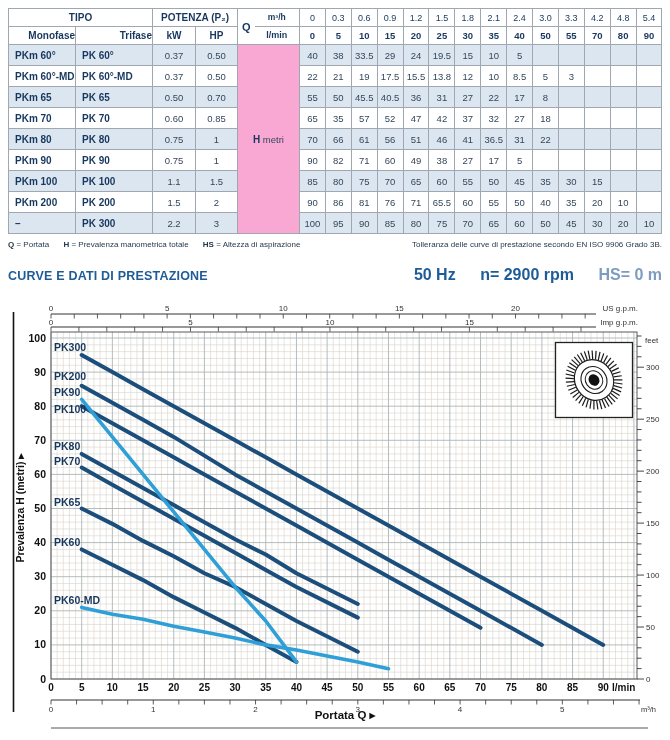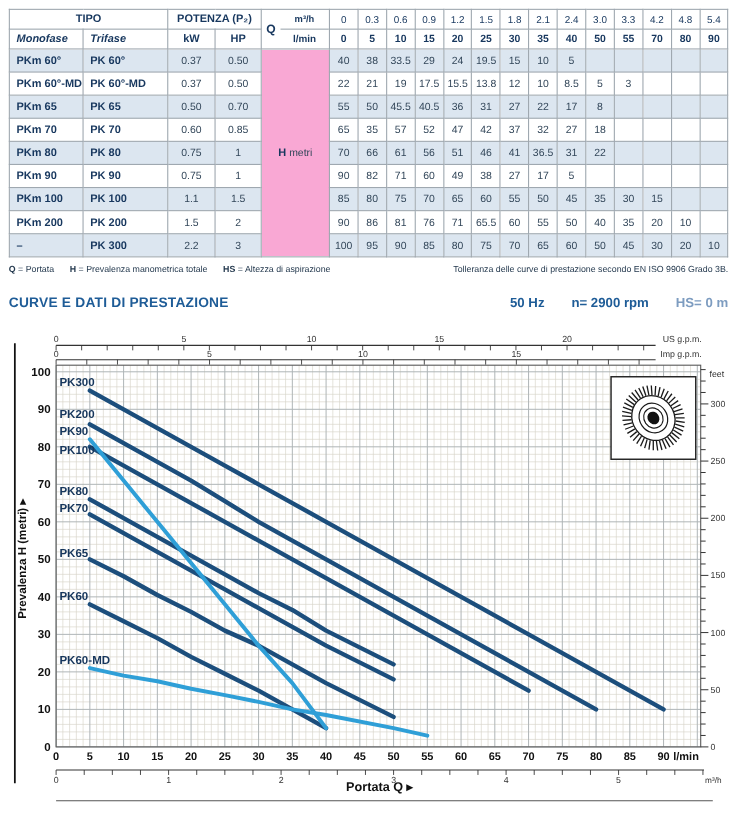--- a/index.html
+++ b/index.html
@@ -5,21 +5,21 @@
   html,body{margin:0;padding:0;background:#fff;}
   .page{position:relative;width:670px;height:740px;background:#fff;
         font-family:"Liberation Sans",sans-serif;overflow:hidden;}
   
   .tblwrap{position:absolute;left:8px;top:8px;}
   #perf-table{border-collapse:collapse;table-layout:fixed;width:654px;}
   #perf-table th,#perf-table td{border:1px solid #9fa8b0;padding:0;overflow:hidden;white-space:nowrap;}
   #perf-table thead tr{height:18px;}
   #perf-table tbody tr{height:21px;}
   .th-top{font-size:10px;font-weight:bold;color:#17375e;}
-  .th-sub{font-size:10px;font-weight:bold;color:#17375e;text-align:left;padding-left:6px !important;font-style:italic;}
+  .th-sub{font-size:10px;font-weight:bold;color:#17375e;text-align:right;padding-left:6px !important;}
   .th-subc{font-size:10px;font-weight:bold;color:#17375e;text-align:center;}
   .uhead{font-size:9px;font-weight:normal;color:#17375e;text-align:center;}
   .uheadb{font-size:9.5px;font-weight:bold;color:#17375e;text-align:center;}
   .model{font-size:10px;font-weight:bold;color:#17375e;text-align:left;padding-left:6px !important;}
   .num{font-size:9.5px;color:#33475a;text-align:center;}
   .shade{background:#dce6f0;}
   .qcell{vertical-align:middle;}
   .qwrap{display:flex;align-items:center;padding-left:4px;}
   .qsym{font-weight:bold;color:#17375e;font-size:11px;margin-right:4px;}
   .units{flex:1;}
@@ -29,21 +29,21 @@
   .hcell b{color:#17375e;font-size:10px;}
   
   .footnote{position:absolute;left:8px;top:240px;width:654px;display:flex;
             justify-content:space-between;font-size:8px;color:#24394e;}
   .fleft span.fs{font-weight:bold;}
   .fleft .leg{margin-right:12px;}
   
   .section{position:absolute;left:8px;top:266px;width:654px;display:flex;
            justify-content:space-between;align-items:baseline;}
   .stitle{font-size:12.5px;font-weight:bold;color:#1e5c97;letter-spacing:0.2px;}
-  .sright span{margin-left:20px;font-size:12px;}
+  .sright span{margin-left:20px;font-size:16px;}
   .sright .b{font-weight:bold;color:#1e5c97;}
   .sright .l{font-weight:bold;color:#7d9cc0;}
   
   #chart{position:absolute;left:0;top:295px;}
   svg text{font-family:"Liberation Sans",sans-serif;}
 </style>
 </head>
 <body>
 
 <div class="page">

